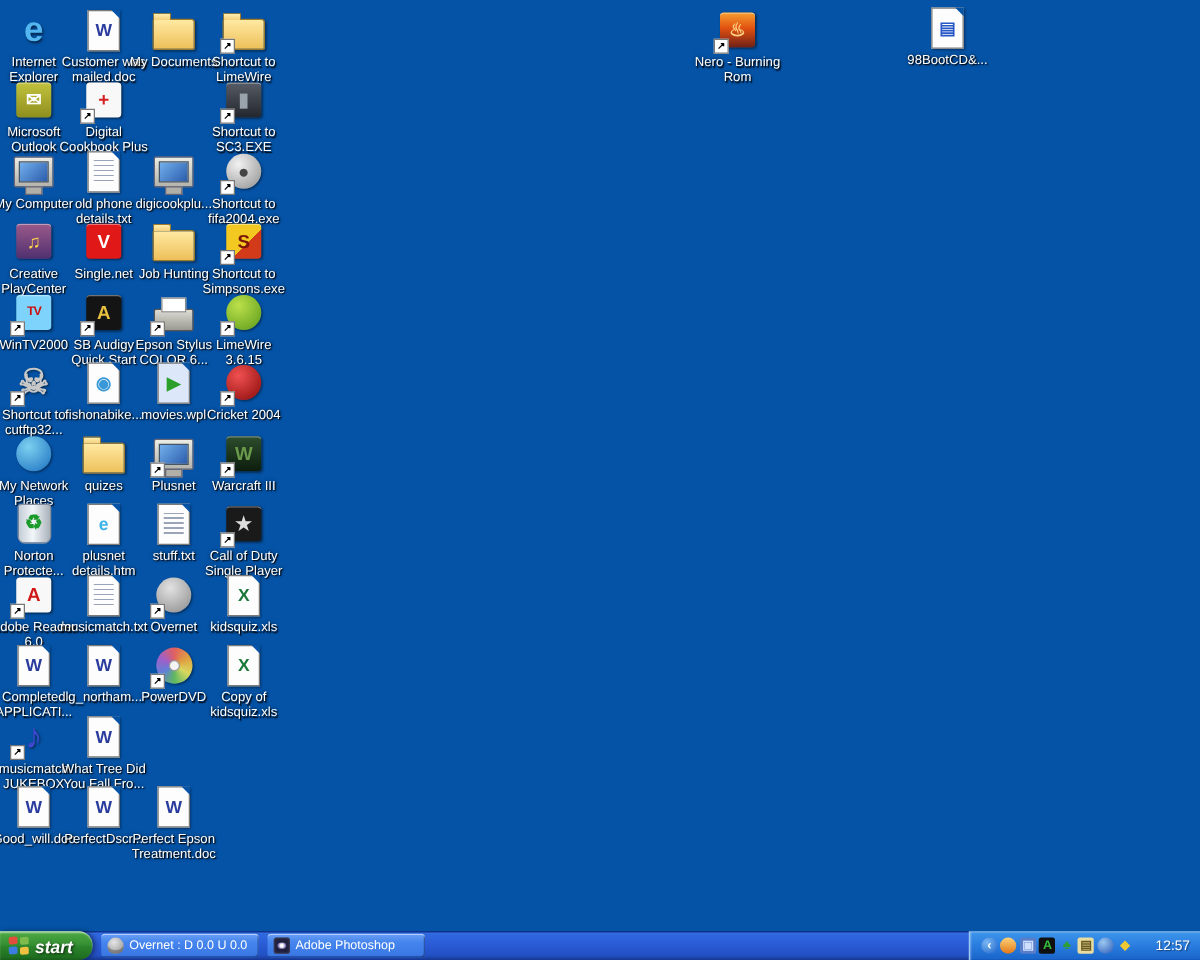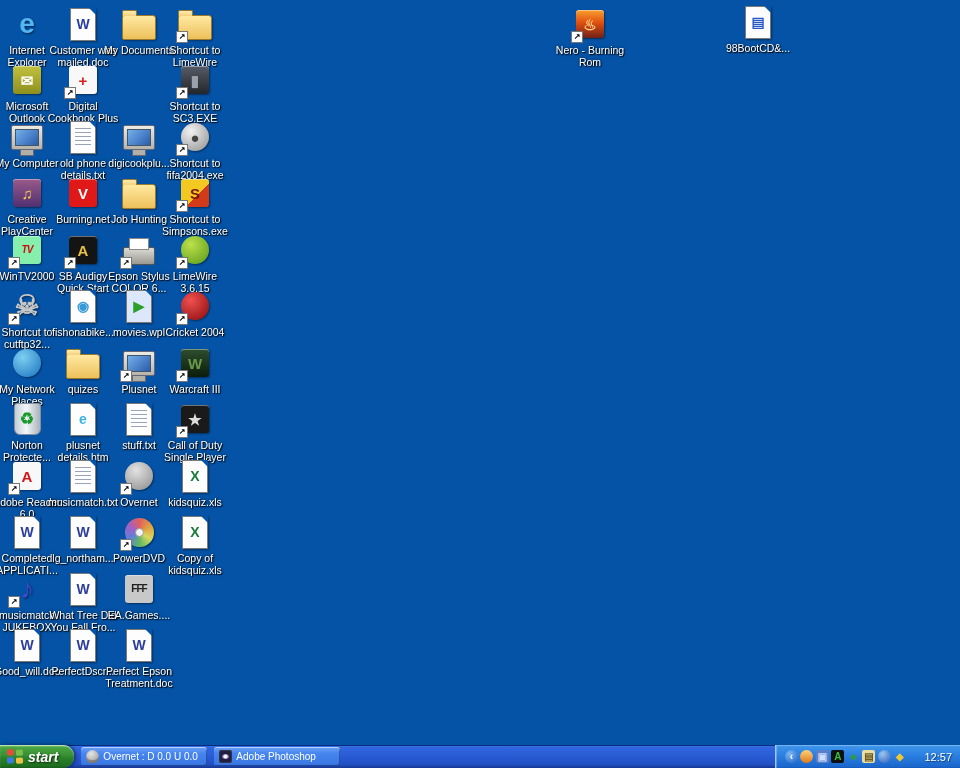--- a/index.html
+++ b/index.html
@@ -184,40 +184,40 @@
         </div>
       </div>
       <div class="lbl">Creative PlayCenter</div>
     </div>
     <div class="dicon sh-square" style="left: 47px; top: 175px;">
       <div class="art">
         <div class="art-core" style="background: rgb(224, 24, 24);">
           <span class="glyph" style="color: rgb(255, 255, 255);">V</span>
         </div>
       </div>
-      <div class="lbl">Burning.net</div>
+      <div class="lbl">Single.net</div>
     </div>
     <div class="dicon sh-folder" style="left: 103px; top: 175px;">
       <div class="art">
         <div class="art-core"></div>
       </div>
       <div class="lbl">Job Hunting</div>
     </div>
     <div class="dicon sh-square" style="left: 159px; top: 175px;">
       <div class="art">
         <div class="art-core" style="background: linear-gradient(135deg, rgb(243, 200, 33) 58%, rgb(210, 58, 26) 58%);">
           <span class="glyph" style="color: rgb(122, 20, 8);">S</span>
         </div>
         <div class="sc">↗</div>
       </div>
       <div class="lbl">Shortcut to Simpsons.exe</div>
     </div>
     <div class="dicon sh-square" style="left: -9px; top: 232px;">
       <div class="art">
-        <div class="art-core" style="background: #86efac; font-style: italic;">
+        <div class="art-core" style="background: #7dd3fc;">
           <span class="glyph gsmall" style="color: rgb(204, 16, 16);">TV</span>
         </div>
         <div class="sc">↗</div>
       </div>
       <div class="lbl">WinTV2000</div>
     </div>
     <div class="dicon sh-square" style="left: 47px; top: 232px;">
       <div class="art">
         <div class="art-core" style="background: rgb(20, 20, 20);">
           <span class="glyph" style="color: rgb(232, 192, 64);">A</span>
@@ -405,28 +405,20 @@
       </div>
       <div class="lbl">musicmatch JUKEBOX</div>
     </div>
     <div class="dicon sh-page" style="left: 47px; top: 571px;">
       <div class="art">
         <div class="art-core">
           <span class="glyph" style="color: rgb(42, 60, 158);">W</span>
         </div>
       </div>
       <div class="lbl">What Tree Did You Fall Fro...</div>
-    </div>
-    <div class="dicon sh-square" style="left: 103px; top: 571px;">
-      <div class="art">
-        <div class="art-core" style="background: rgb(200, 200, 200);">
-          <span class="glyph gsmall" style="color: rgb(32, 32, 32);">FFF</span>
-        </div>
-      </div>
-      <div class="lbl">EA.Games....</div>
     </div>
     <div class="dicon sh-page" style="left: -9px; top: 627px;">
       <div class="art">
         <div class="art-core">
           <span class="glyph" style="color: rgb(42, 60, 158);">W</span>
         </div>
       </div>
       <div class="lbl">Good_will.doc</div>
     </div>
     <div class="dicon sh-page" style="left: 47px; top: 627px;">

